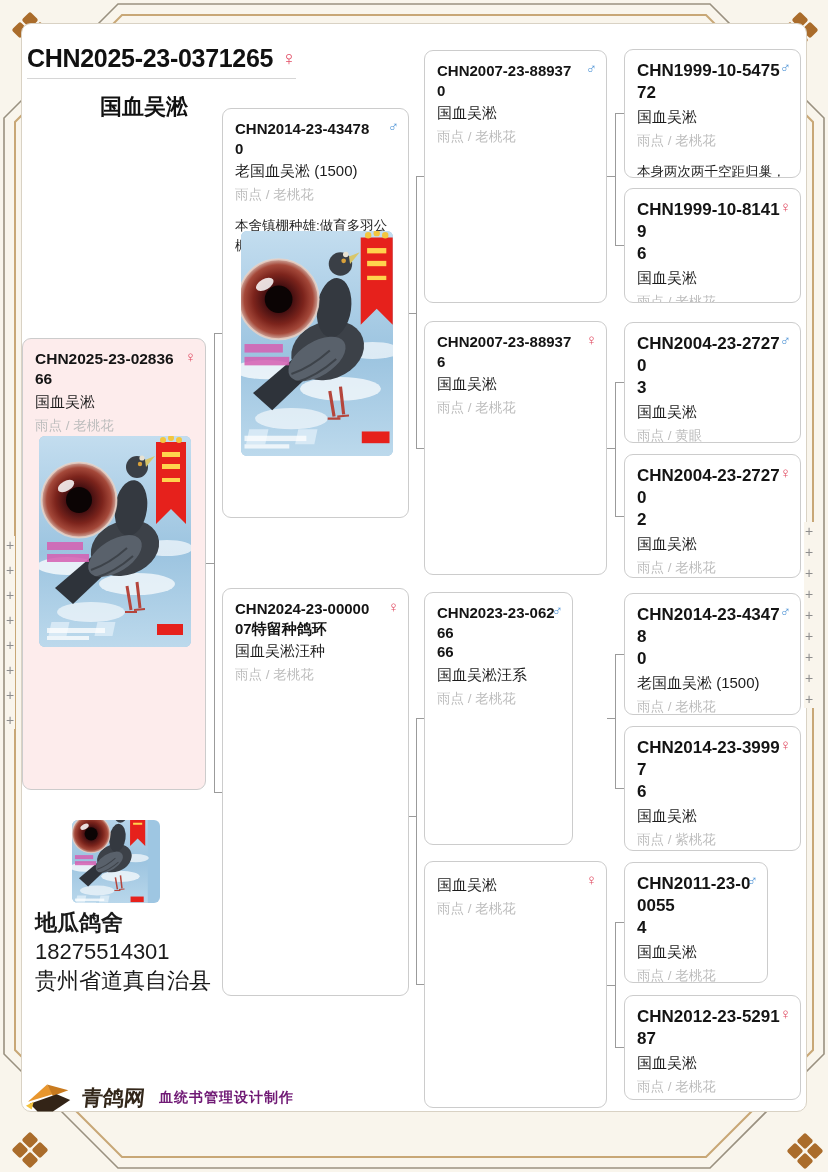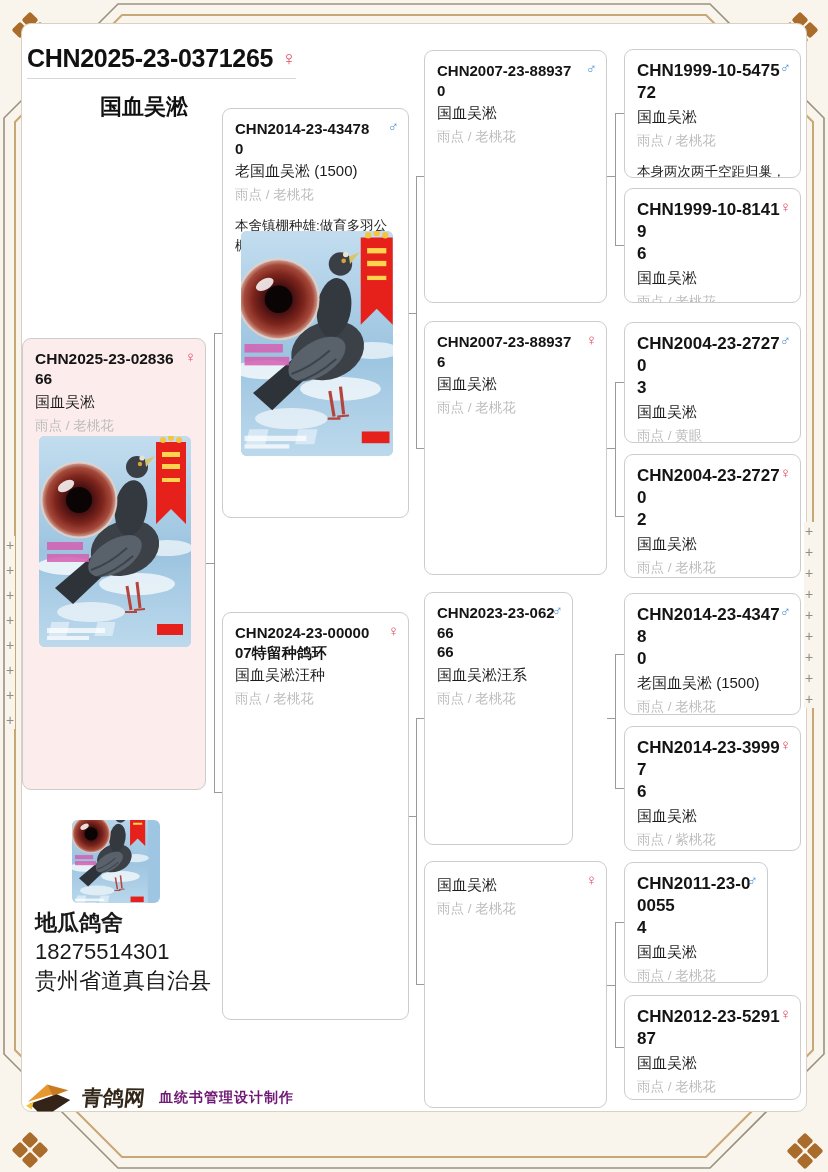--- a/index.html
+++ b/index.html
@@ -198,21 +198,21 @@
   <span class="sex m">♂</span>
   <div class="name">老国血吴淞 (1500)</div>
   <div class="colorline">雨点 / 老桃花</div>
   <div class="note">本舍镇棚种雄:做育多羽公棚成绩鸽。</div>
   <div class="photo" style="left:18px;top:122px;width:152px;height:225px">
     <svg width="152" height="225" viewBox="0 0 152 211" preserveAspectRatio="xMidYMid slice">
         <use href="#pigeon"></use>
       </svg>
   </div>
 </div>
-<div class="card" style="left:222px;top:612px;width:187px;height:408px">
+<div class="card" style="left:222px;top:588px;width:187px;height:408px">
   <div class="ring" style="font-size:15px">CHN2024-23-00000
 07特留种鸽环</div>
   <span class="sex f">♀</span>
   <div class="name">国血吴淞汪种</div>
   <div class="colorline">雨点 / 老桃花</div>
 </div>
 
 <div class="card" style="left:424px;top:50px;width:183px;height:253px">
   <div class="ring" style="font-size:15px">CHN2007-23-88937
 0</div>

